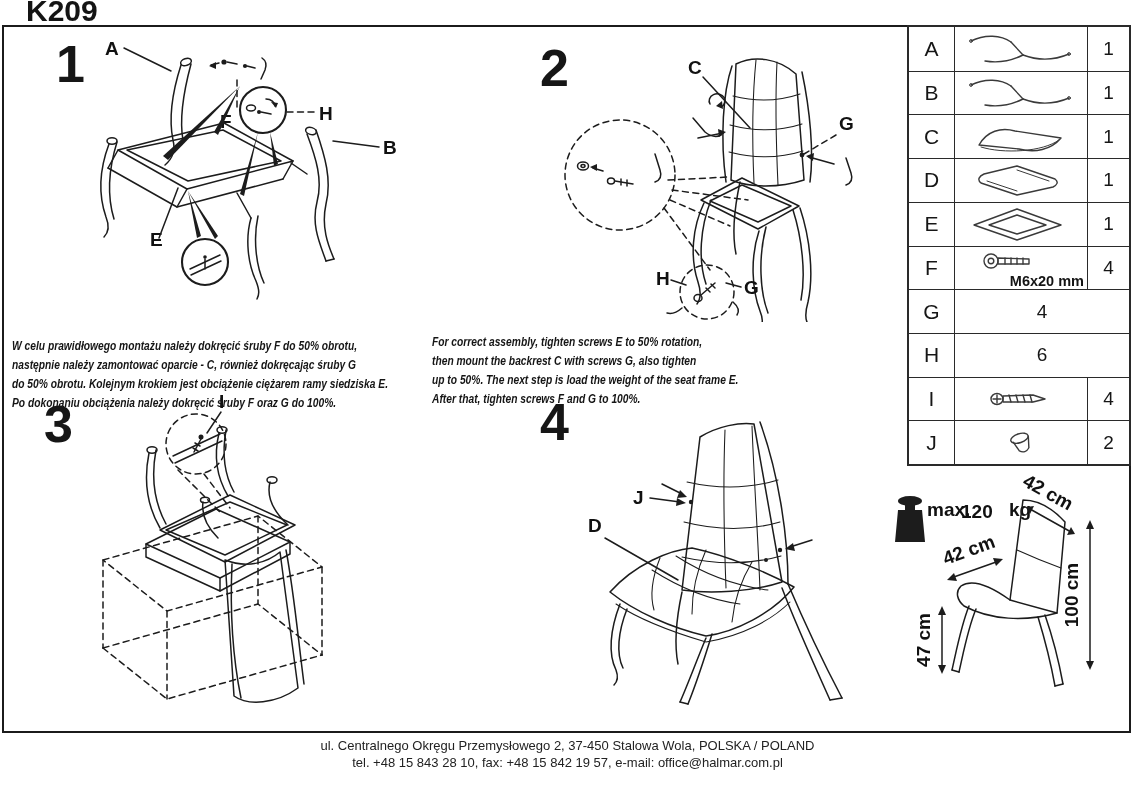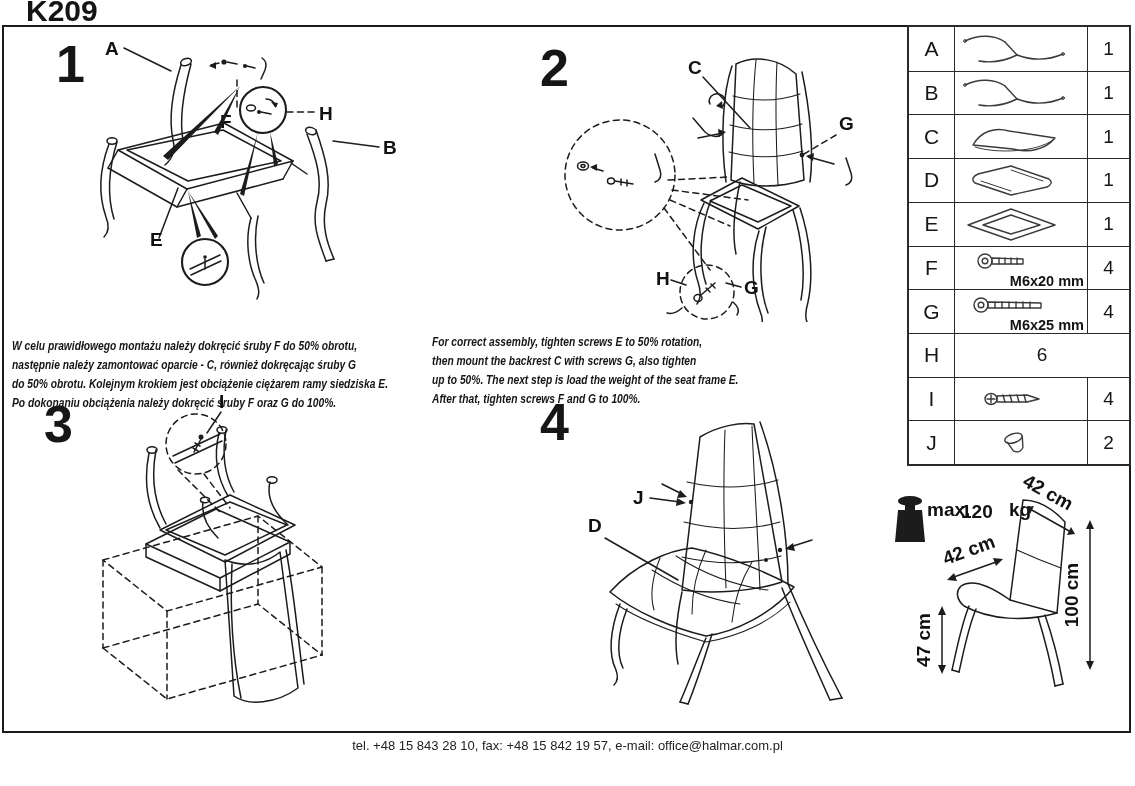--- a/index.html
+++ b/index.html
@@ -17,21 +17,21 @@
   .fig .thick{stroke-width:2.1;}
   .fig text{fill:#111;font-weight:bold;font-size:19px;font-family:"Liberation Sans",sans-serif;font-style:normal;}
   .instr{position:absolute;font-weight:bold;font-style:italic;font-size:12.5px;line-height:19px;
         white-space:nowrap;transform:scaleX(0.82);transform-origin:0 0;color:#151515;}
   .parts{position:absolute;left:907px;top:25px;width:224px;height:441px;box-sizing:border-box;
         border:2px solid #2a2a2a;display:grid;grid-template-rows:repeat(10,1fr);background:#fff;}
   .prow{display:flex;border-top:1.5px solid #2a2a2a;min-height:0;}
   .prow:first-child{border-top:none;}
   .pletter{width:45px;border-right:1.5px solid #2a2a2a;display:flex;align-items:center;justify-content:center;
         font-size:21px;color:#161616;}
-  .picon{width:132px;border-right:1.5px solid #2a2a2a;position:relative;display:flex;align-items:center;justify-content:flex-start;}
+  .picon{width:132px;border-right:1.5px solid #2a2a2a;position:relative;display:flex;align-items:center;justify-content:center;}
   .picon svg{display:block;}
   .pico path,.pico line,.pico circle,.pico ellipse{fill:none;stroke:#3a3a3a;stroke-width:1.4;stroke-linecap:round;stroke-linejoin:round;}
   .pico .thin{stroke-width:1;}
   .psize{position:absolute;right:3px;bottom:0px;font-size:14.5px;font-weight:bold;color:#141414;}
   .has-size svg{margin-bottom:13px;}
   .pqty{flex:1;display:flex;align-items:center;justify-content:center;font-size:19px;color:#161616;}
   .spec-text{font-weight:bold;}
   .footer{position:absolute;left:0;top:737px;width:1135px;text-align:center;
         font-size:13px;line-height:17.2px;color:#222;}
 </style>
@@ -396,34 +396,20 @@
             <line x1="50" y1="8" x2="50" y2="14"></line>
           <line x1="56" y1="8" x2="56" y2="14"></line>
             <line x1="62" y1="8" x2="62" y2="14"></line>
         </svg>
         <div class="psize">M6x20 mm</div>
       </div>
       <div class="pqty">4</div>
     </div>
     <div class="prow has-size">
       <div class="pletter">G</div>
-      <div class="picon">
-        <svg class="pico" width="120" height="22" viewBox="0 0 120 22">
-          <circle cx="26" cy="11" r="7"></circle>
-            <circle cx="26" cy="11" r="2.8"></circle>
-          <path d="M33,8 L86,9 L86,14 L33,14 Z"></path>
-          <line x1="40" y1="8" x2="40" y2="14"></line>
-            <line x1="47" y1="8" x2="47" y2="14"></line>
-          <line x1="54" y1="8" x2="54" y2="14"></line>
-            <line x1="61" y1="8" x2="61" y2="14"></line>
-          <line x1="68" y1="8" x2="68" y2="14"></line>
-            <line x1="75" y1="8" x2="75" y2="14"></line>
-        </svg>
-        <div class="psize">M6x25 mm</div>
-      </div>
       <div class="pqty">4</div>
     </div>
     <div class="prow has-size">
       <div class="pletter">H</div>
       <div class="pqty">6</div>
     </div>
     <div class="prow">
       <div class="pletter">I</div>
       <div class="picon">
         <svg class="pico" width="120" height="36" viewBox="0 0 120 36">
@@ -498,16 +484,17 @@
 
     <g>
       <line x1="57" y1="142" x2="57" y2="198"></line>
       <polygon class="fill" points="57,136 53,145 61,145"></polygon>
       <polygon class="fill" points="57,204 53,195 61,195"></polygon>
       <text transform="rotate(-90 45 170)" x="45" y="170" font-size="15" text-anchor="middle">47 cm</text>
     </g>
   </svg>
 
   <div class="footer">
+    <div>ul. Centralnego Okręgu Przemysłowego 2, 37-450 Stalowa Wola, POLSKA / POLAND</div>
     <div>tel. +48 15 843 28 10, fax: +48 15 842 19 57, e-mail: office@halmar.com.pl</div>
   </div>
 
 </div>
 
 </body></html>

